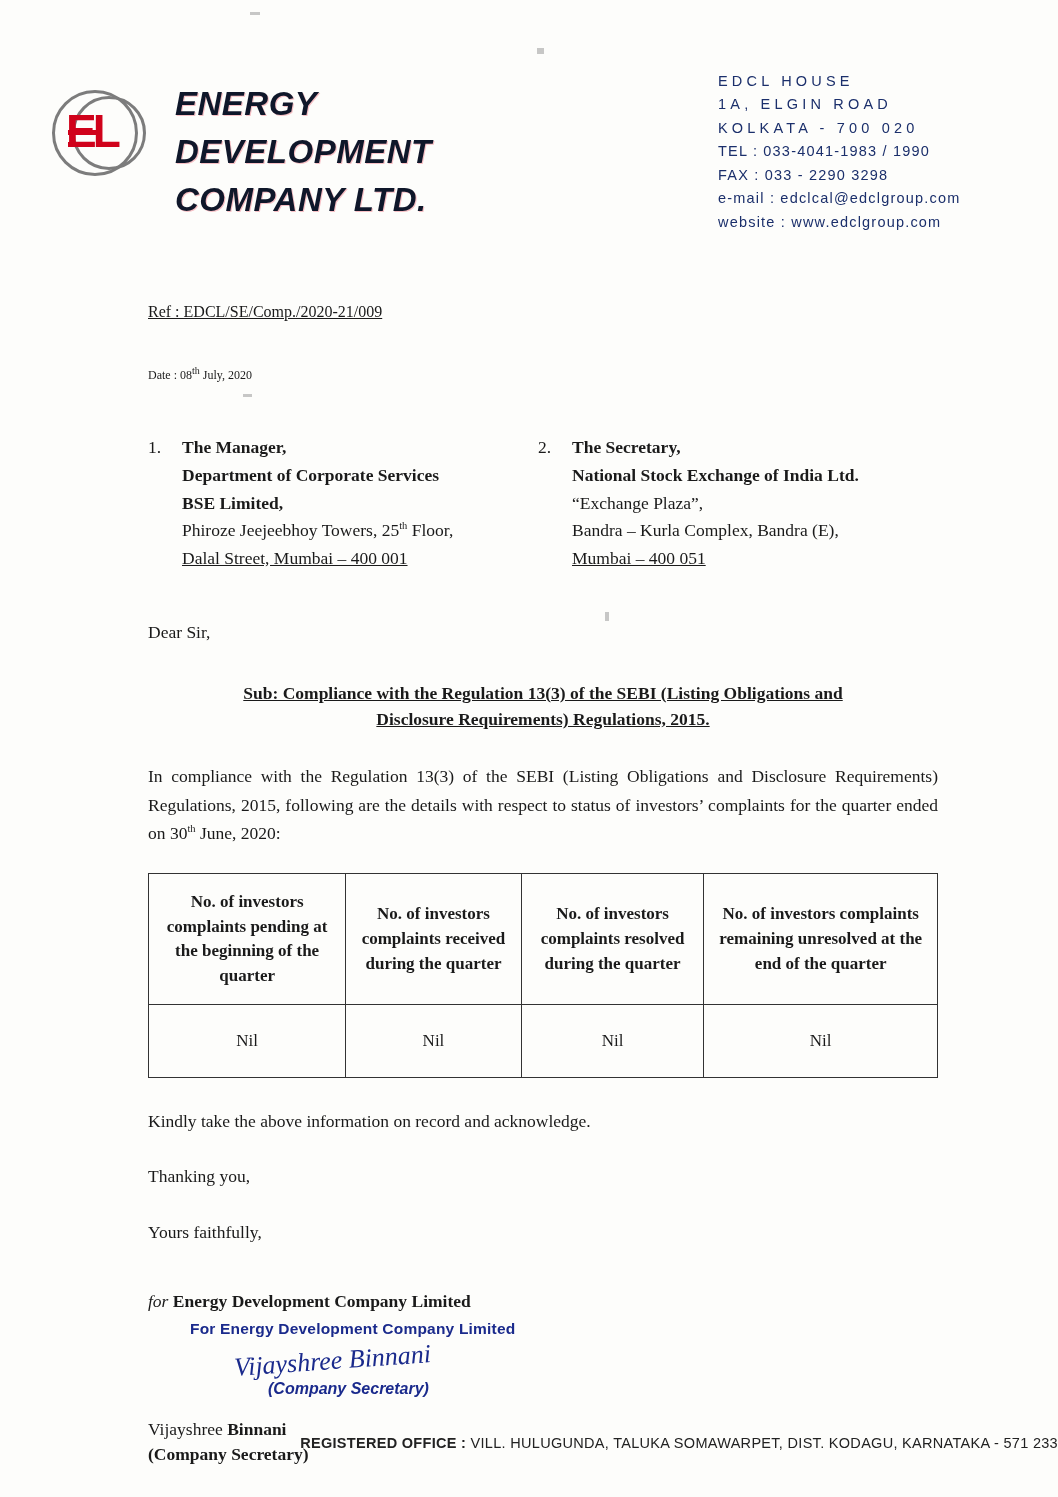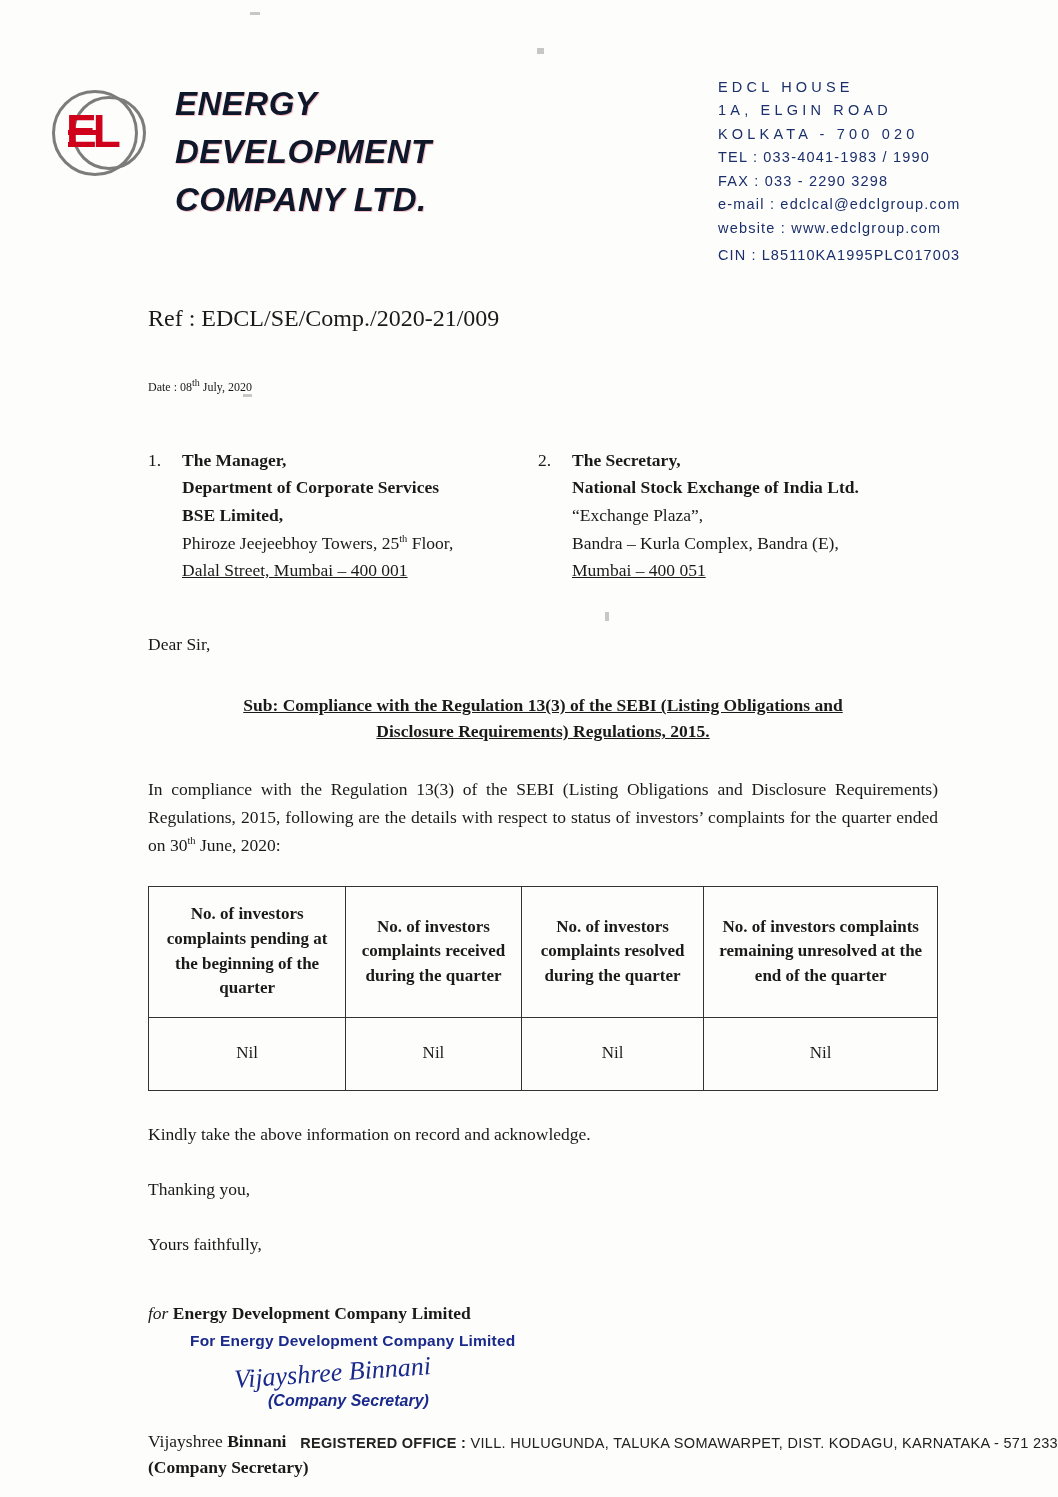--- a/index.html
+++ b/index.html
@@ -85,21 +85,21 @@
     color: #0f172a;
     font-size: 33px;
     letter-spacing: 0.5px;
     line-height: 1.45;
     text-shadow: 1px 1px 0 #f7c0c5;
   }
 
   .addr-block {
     position: absolute;
     right: 40px;
-    top: 16px;
+    top: 10px;
     width: 300px;
     font-family: "Liberation Sans", sans-serif;
     font-size: 14.5px;
     color: #1b2f6b;
     line-height: 1.62;
     text-align: left;
   }
   .addr-block .wide {
     letter-spacing: 4.2px;
   }
@@ -114,21 +114,21 @@
   
   .body {
     position: absolute;
     left: 148px;
     top: 300px;
     width: 790px;
     font-size: 17.5px;
     line-height: 1.55;
     color: #1a1a1a;
   }
-  .ref { margin: 0 0 6px 0; font-size: 24px; }
+  .ref { margin: 0 0 6px 0; font-size: 16px; text-decoration: underline; }
   .date { margin: 38px 0 0 0; font-size: 12px; }
 
   .recipients {
     margin-top: 50px;
     display: flex;
   }
   .recip {
     display: flex;
     gap: 12px;
   }
@@ -288,21 +288,20 @@
     </div>
 
     <div class="addr-block">
       <div class="wide">EDCL HOUSE</div>
       <div class="wide">1A, ELGIN ROAD</div>
       <div class="wide">KOLKATA  -  700   020</div>
       <div class="med">TEL  :  033-4041-1983  /  1990</div>
       <div class="med">FAX  :  033  -  2290  3298</div>
       <div class="med">e-mail : edclcal@edclgroup.com</div>
       <div class="med">website : www.edclgroup.com</div>
-      <div class="cin">CIN : L85110KA1995PLC017003</div>
     </div>
   </div>
 
   <div class="body">
 
     <div class="ref">Ref : EDCL/SE/Comp./2020-21/009</div>
 
     <div class="date"><span>Date : 08</span><sup>th</sup><span> July, 2020</span></div>
 
     <div class="recipients">

